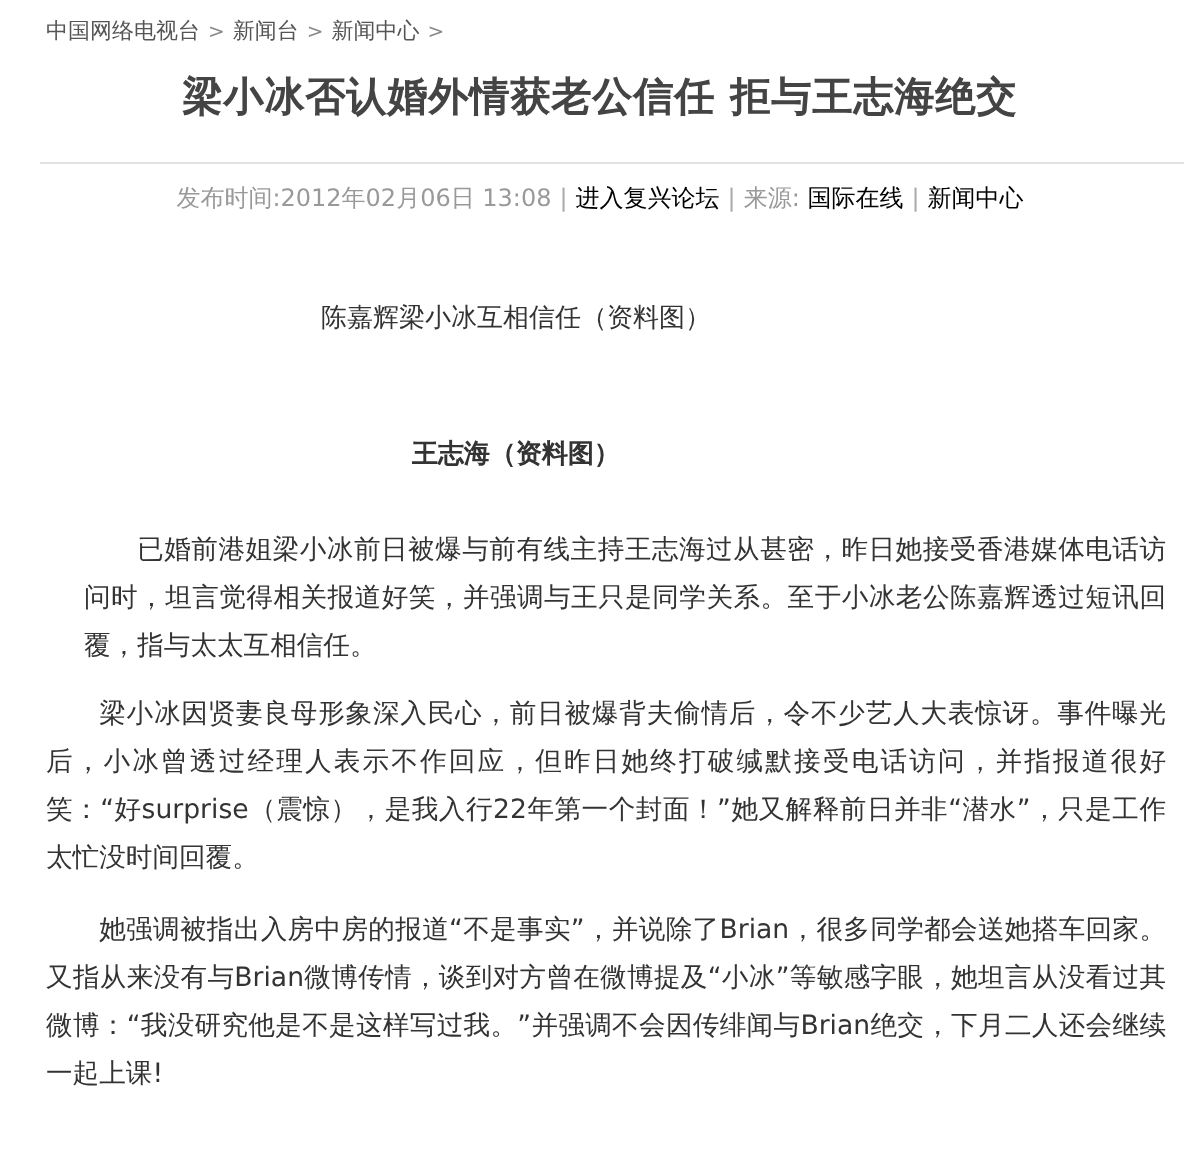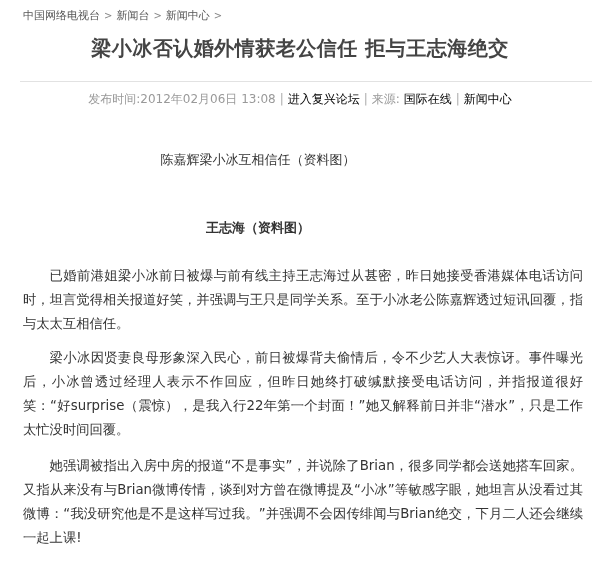--- a/index.html
+++ b/index.html
@@ -86,21 +86,21 @@
       top: 264px;
     }
     .article p {
       margin: 0 0 12px 0;
       font-size: 13.3px;
       line-height: 24px;
       text-indent: 2em;
       color: #333333;
       text-align: justify;
     }
-    .article p.p1 { margin-bottom: 10px; }
+    .article p.p1 { margin-bottom: 10px; margin-left: 19px; }
     .article p.p2 { }
     .article p.p3 { margin-bottom: 22px; }
   </style>
 </head>
 <body>
 
 <div class="breadcrumb">
   <a href="#">中国网络电视台</a><span class="sep">&gt;</span><a href="#">新闻台</a><span class="sep">&gt;</span><a href="#">新闻中心</a><span class="sep">&gt;</span>
 </div>
 

